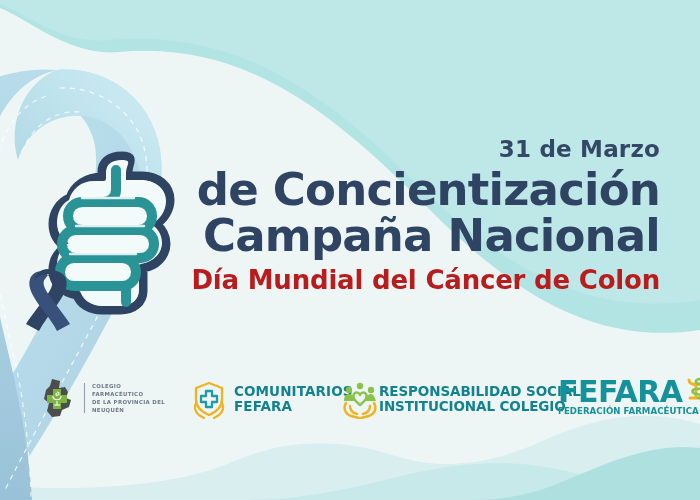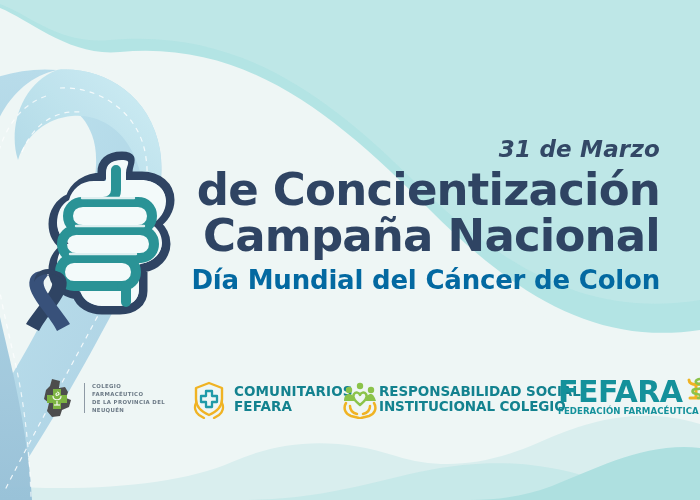--- a/index.html
+++ b/index.html
@@ -31,40 +31,39 @@
     z-index: 40;
   }
   .date-line {
     font-family: "DejaVu Sans", sans-serif;
     font-size: 23px;
     font-weight: bold;
     color: #334866;
     letter-spacing: 0.2px;
     line-height: 1;
     margin: 0 0 6px 0;
-    font-style: italic;
   }
   .title-line {
     font-family: "DejaVu Sans", sans-serif;
     font-size: 45px;
     font-weight: bold;
     color: #2f4463;
     letter-spacing: -0.8px;
     line-height: 1.02;
     margin: 0;
     white-space: nowrap;
   }
   .title-line.second {
     margin-top: 1px;
   }
   .subtitle-line {
     font-family: "DejaVu Sans", sans-serif;
     font-size: 26px;
     font-weight: bold;
-    color: #0369a1;
+    color: #b91c1c;
     letter-spacing: -0.2px;
     line-height: 1;
     margin: 8px 0 0 0;
     white-space: nowrap;
     padding-left: 28px;
   }
   
   .logo-strip {
     position: absolute;
     left: 0;

